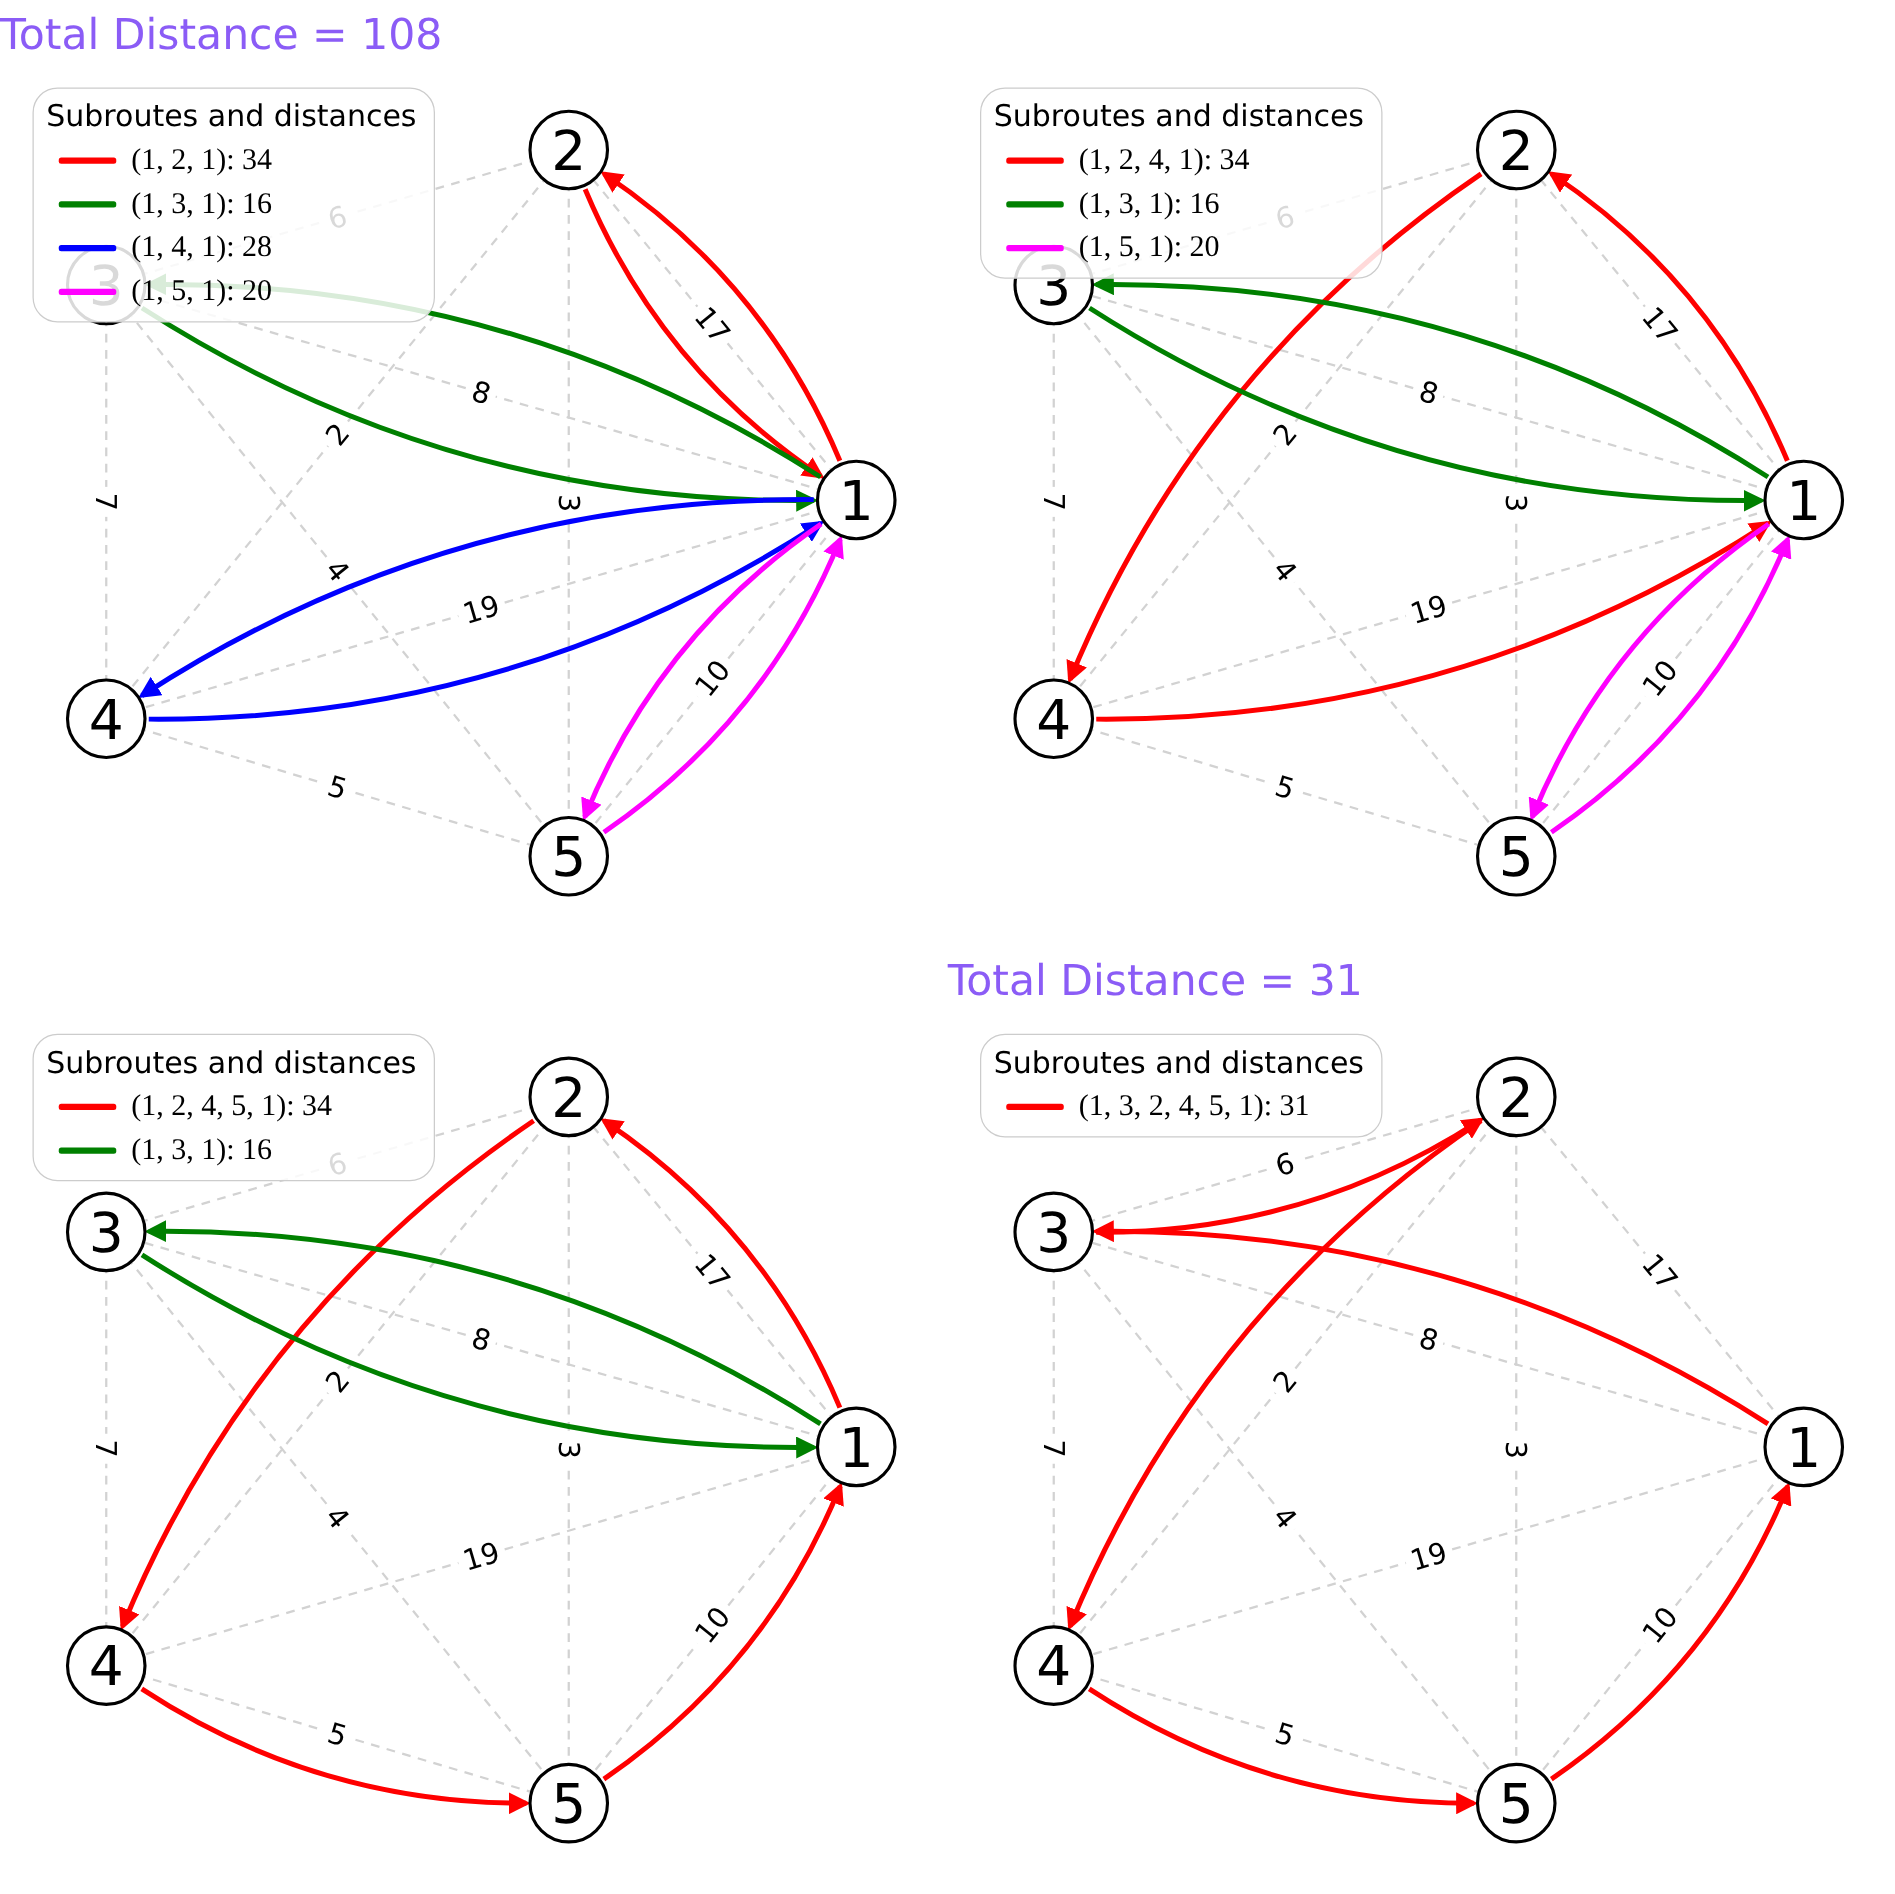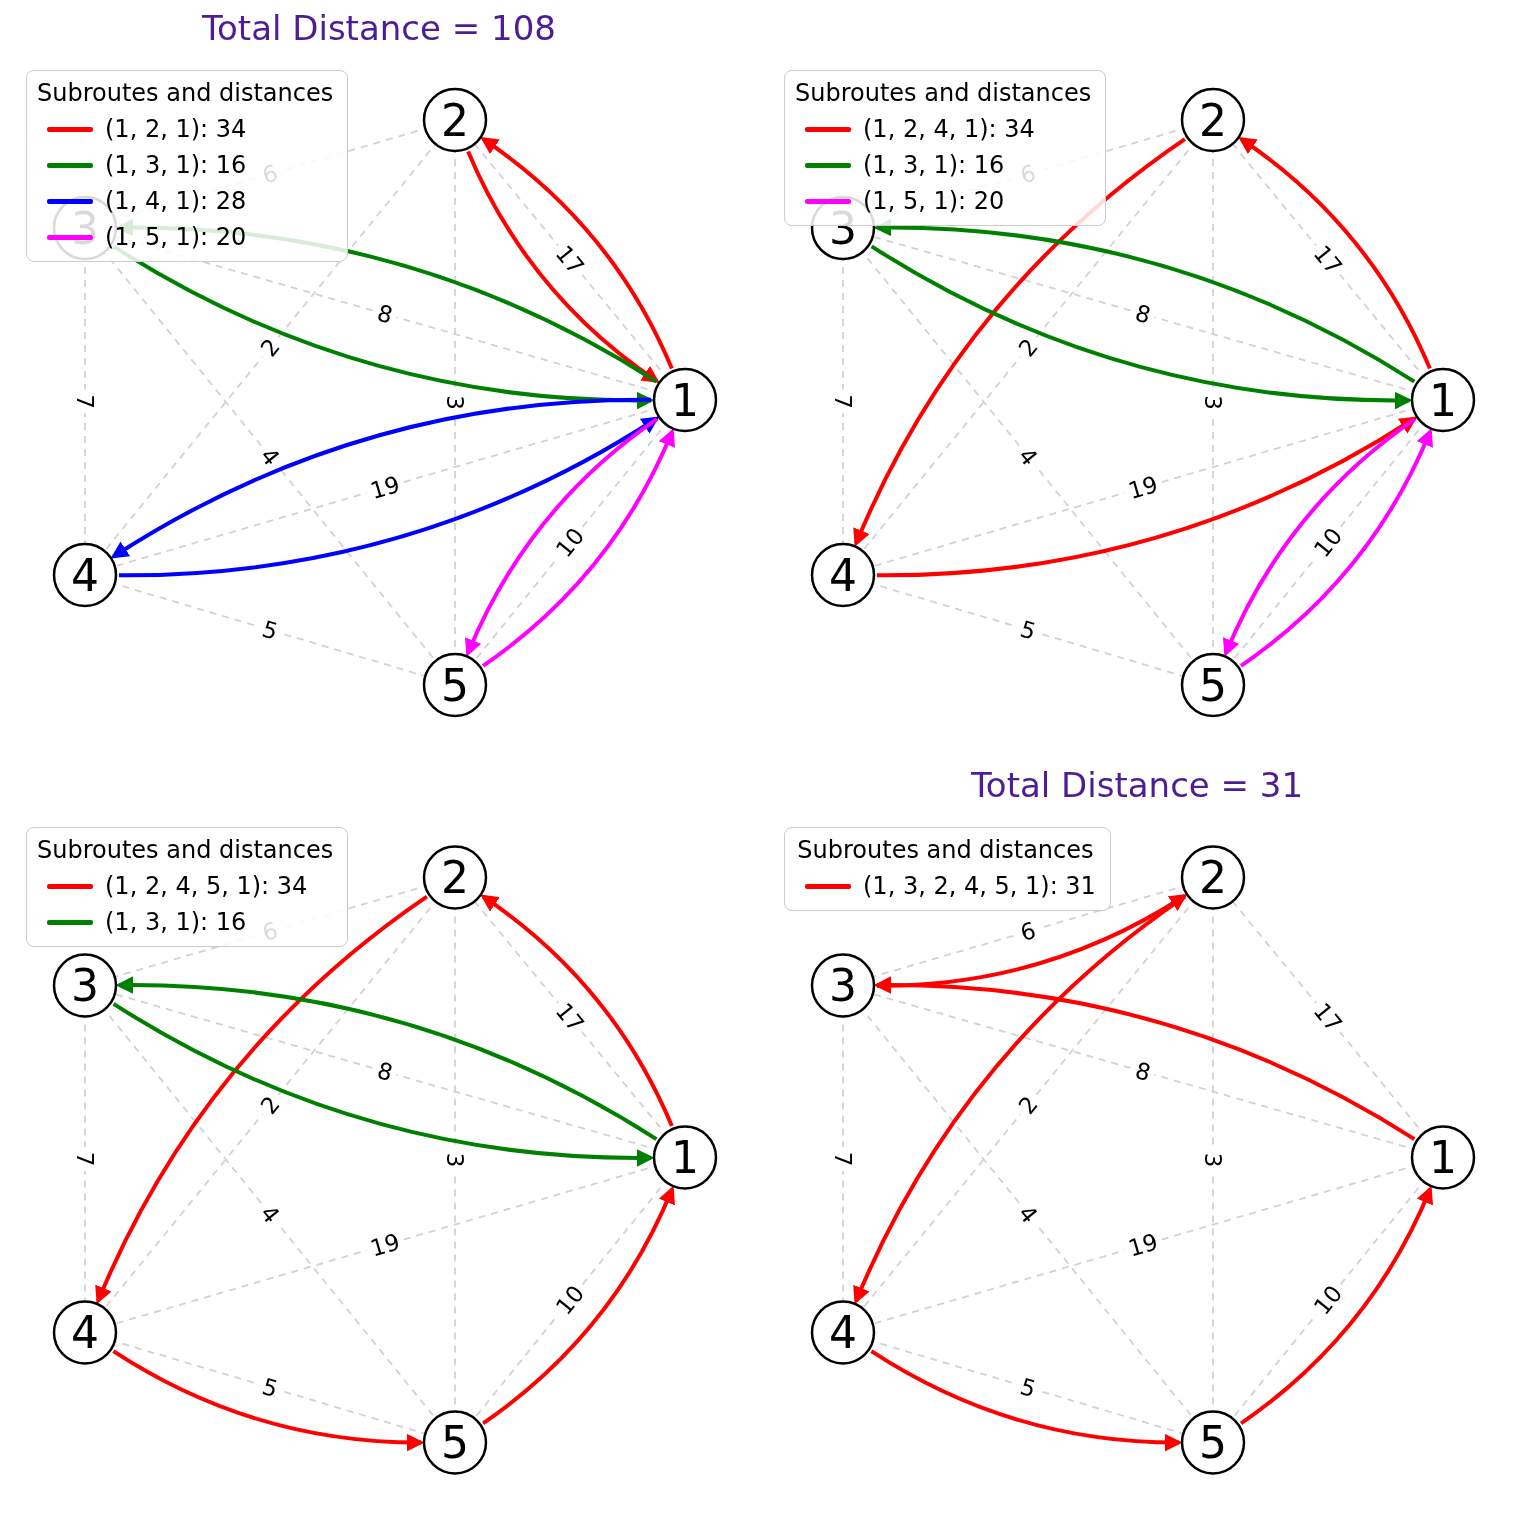--- a/index.html
+++ b/index.html
@@ -7,37 +7,36 @@
     width:1516px;height:1515px;
     display:grid;
     grid-template-columns:758px 758px;
     grid-template-rows:757px 758px;
     background:#ffffff;
     font-family:"DejaVu Sans",sans-serif;
   }
   .subplot{position:relative;overflow:hidden;}
   .sp-title{
     position:absolute;top:8px;left:0;width:100%;
-    text-align:center;
     font-family:"DejaVu Sans",sans-serif;
-    font-size:34px;font-weight:400;color:#4c1d95;
+    font-size:34px;font-weight:400;color:#8b5cf6;
     margin:0;z-index:3;pointer-events:none;
   }
   svg.graph{position:absolute;left:0;top:0;width:100%;height:100%;}
   .legend{
     position:absolute;left:26px;top:70px;
     background:rgba(255,255,255,0.85);
-    border:1px solid #cccccc;border-radius:8px;
+    border:1px solid #cccccc;border-radius:20px;
     padding:8px 14px 10px 10px;
     font-family:"DejaVu Sans",sans-serif;
     font-size:24px;color:#000;
     z-index:2;
   }
   .legend-title{text-align:center;white-space:nowrap;margin-bottom:4px;}
-  .legend-row{display:flex;align-items:center;gap:12px;margin:8px 0 0 10px;white-space:nowrap;}
+  .legend-row{display:flex;align-items:center;gap:12px;margin:8px 0 0 10px;white-space:nowrap;font-family:Liberation Serif, serif;}
   .swatch{width:46px;height:5px;border-radius:2px;flex:none;display:inline-block;}
 </style>
 </head>
 <body>
 
 <div id="figure">
 
   <section class="subplot">
     <h2 class="sp-title">Total Distance = 108</h2>
     <svg class="graph" viewBox="0 0 758 757">

